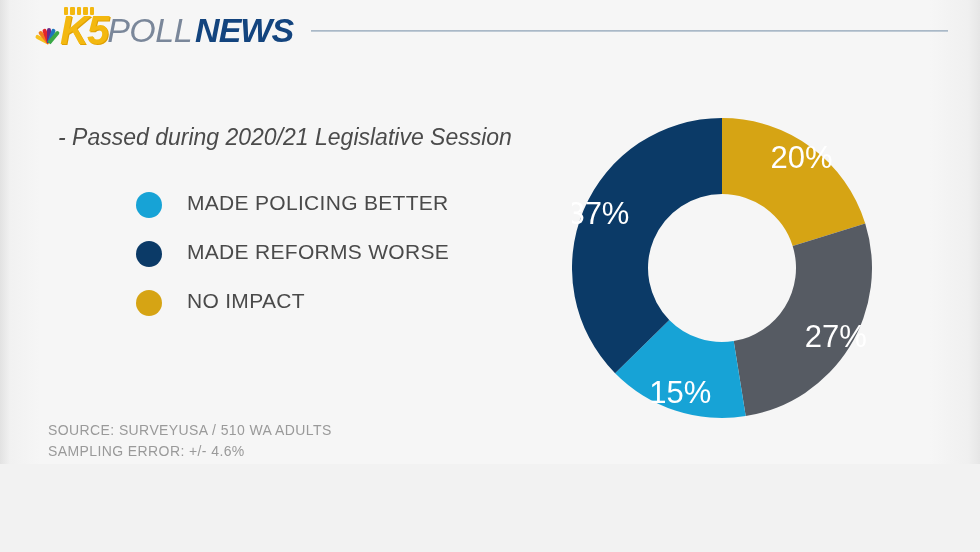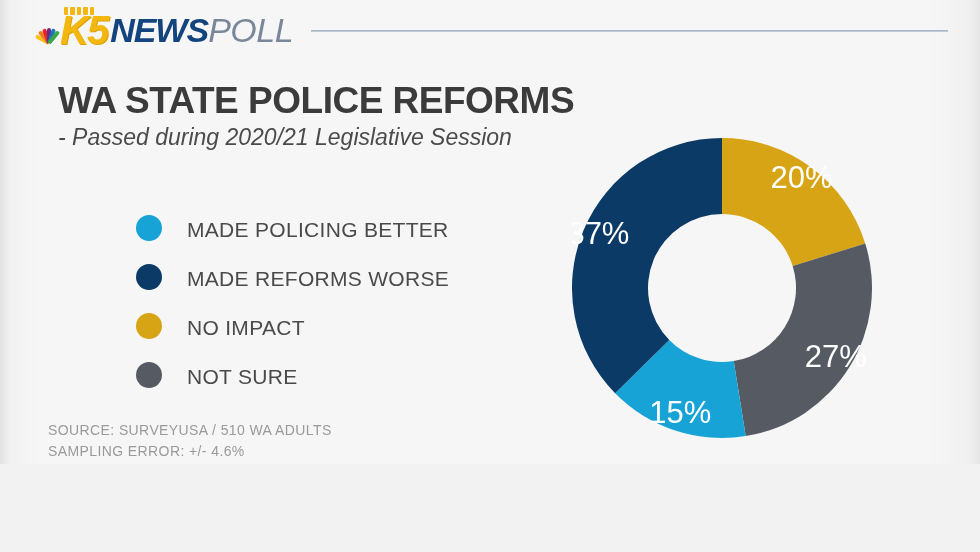--- a/index.html
+++ b/index.html
@@ -141,21 +141,21 @@
   }
 
   
   #legend {
     position: absolute;
     left: 136px;
     top: 192px;
   }
   .legend-item {
     display: flex;
-    align-items: flex-end;
+    align-items: flex-start;
     height: 49px;
   }
   .legend-swatch {
     width: 26px;
     height: 26px;
     border-radius: 50%;
     flex: 0 0 auto;
   }
   .legend-label {
     margin-left: 25px;
@@ -174,21 +174,21 @@
     font-size: 14px;
     line-height: 21px;
     letter-spacing: 0.4px;
     color: #9a9a9a;
   }
 
   
   #donut-wrap {
     position: absolute;
     left: 572px;
-    top: 112px;
+    top: 92px;
     width: 300px;
     height: 352px;
   }
   #donut-svg { display: block; }
   .slice-label {
     font-family: "Liberation Sans", sans-serif;
     font-size: 31px;
     fill: #ffffff;
     text-anchor: middle;
     dominant-baseline: middle;
@@ -214,45 +214,40 @@
       <span id="k5-dots">
         <span></span>
           <span></span>
           <span></span>
           <span></span>
           <span></span>
       </span>
       <span>K5</span>
     </div>
 
+    <span id="wordmark-poll">POLL</span>
     <span id="wordmark-news">NEWS</span>
-    <span id="wordmark-poll">POLL</span>
 
     <div id="header-rule"></div>
   </div>
 
-  <div id="chart-title">WA STATE POLICE REFORMS</div>
   <div id="chart-subtitle">- Passed during 2020/21 Legislative Session</div>
 
   <div id="legend">
     <div class="legend-item">
       <span class="legend-swatch" style="background:#17a3d6"></span>
       <span class="legend-label">MADE POLICING BETTER</span>
     </div>
     <div class="legend-item">
       <span class="legend-swatch" style="background:#0b3a67"></span>
       <span class="legend-label">MADE REFORMS WORSE</span>
     </div>
     <div class="legend-item">
       <span class="legend-swatch" style="background:#d6a414"></span>
       <span class="legend-label">NO IMPACT</span>
-    </div>
-    <div class="legend-item">
-      <span class="legend-swatch" style="background:#565b63"></span>
-      <span class="legend-label">NOT SURE</span>
     </div>
   </div>
 
   <div id="source-block">
     <div>SOURCE: SURVEYUSA / 510 WA ADULTS</div>
     <div>SAMPLING ERROR:  +/- 4.6%</div>
   </div>
 
   <div id="donut-wrap">
     <svg id="donut-svg" width="300" height="352" viewBox="0 0 300 352">

